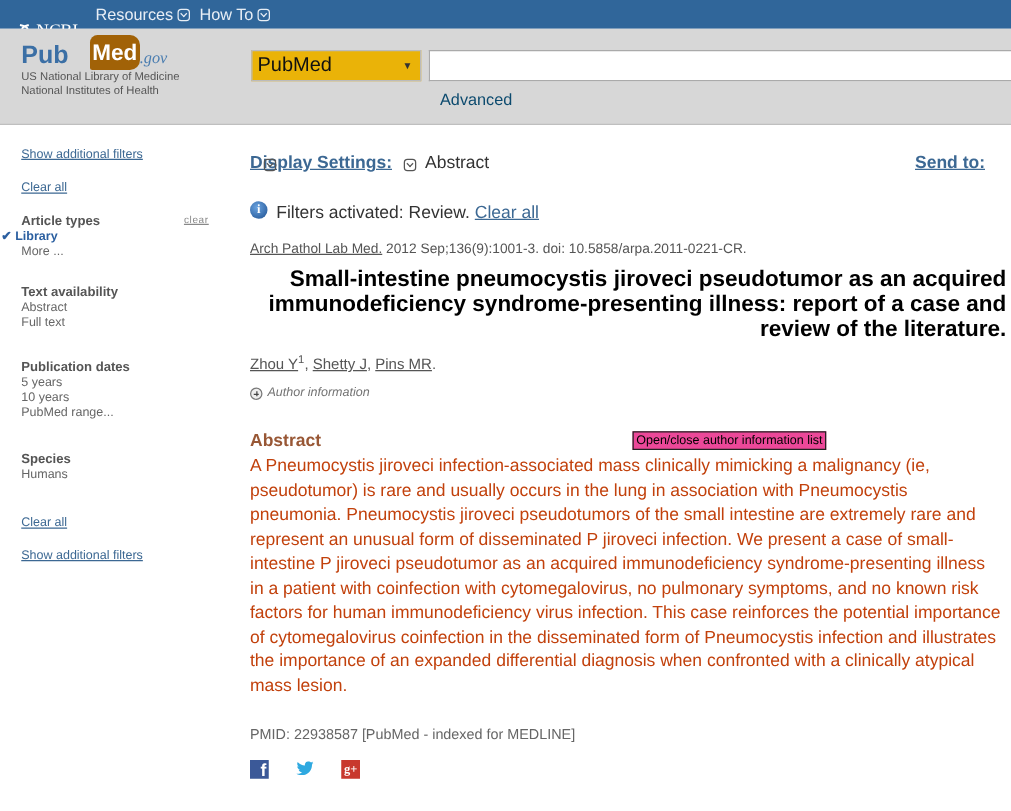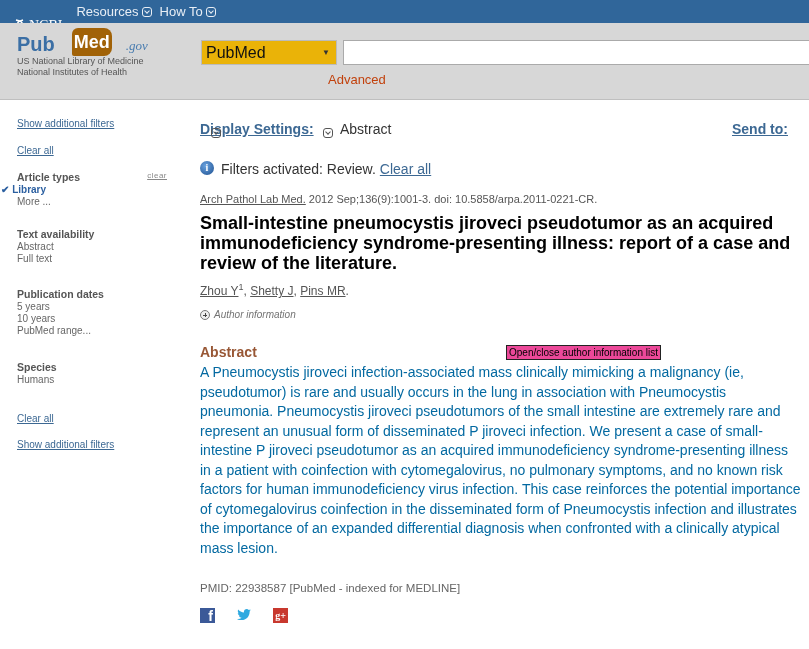--- a/index.html
+++ b/index.html
@@ -11,26 +11,26 @@
   .ncbi-logo svg { margin-right: 3px; }
   .ncbi-menu { display: flex; align-items: center; font-size: 13px; color: #e8eef5; margin-right: 8px; }
   .chev-box { display: inline-block; width: 10px; height: 10px; border: 1px solid #e8eef5; border-radius: 3px; margin-left: 3px; position: relative; }
   .chev-box::after { content: ""; position: absolute; left: 2px; top: 1px; width: 3px; height: 3px; border-right: 1px solid #e8eef5; border-bottom: 1px solid #e8eef5; transform: rotate(45deg); }
 
   
   .header { height: 77px; background: #d7d7d7; border-bottom: 1px solid #bfbfbf; position: relative; }
   .pubmed-logo { position: absolute; left: 17px; top: 9px; }
   .pubmed-wordmark { display: flex; align-items: flex-end; font-weight: bold; font-size: 20px; color: #3b6fa5; height: 24px; }
   .pubmed-wordmark .med { background: #a16207; color: #fff; border-radius: 6px 8px 8px 2px; padding: 4px 2px; margin-left: 17px; font-size: 18px; line-height: 20px; }
-  .pubmed-wordmark .gov { font-family: "Liberation Serif", serif; font-style: italic; font-weight: normal; color: #4a7db0; font-size: 13px; margin-left: 14px; margin-bottom: 2px; }
+  .pubmed-wordmark .gov { font-family: "Liberation Serif", serif; font-style: italic; font-weight: normal; color: #4a7db0; font-size: 13px; margin-left: 0; margin-bottom: 2px; }
   .nlm-line { font-size: 9px; color: #555; line-height: 11px; }
   .db-select { position: absolute; left: 201px; top: 17px; width: 136px; height: 25px; background: #eab308; border: 1px solid #bbb; font-size: 16px; color: #111; padding: 2px 4px; display: flex; align-items: center; justify-content: space-between; }
   .db-select .arrow { font-size: 8px; color: #333; margin-right: 2px; }
   .search-input { position: absolute; left: 343px; top: 17px; width: 470px; height: 25px; background: #fff; border: 1px solid #aaa; border-right: none; font-size: 14px; padding: 2px 6px; }
-  .advanced-link { position: absolute; left: 328px; top: 49px; font-size: 13px; color: #c2410c; text-decoration: none; text-align: center; }
+  .advanced-link { position: absolute; left: 352px; top: 49px; font-size: 13px; color: #0c4a6e; text-decoration: none; text-align: center; }
 
   
   .sidebar { position: absolute; left: 0; top: 101px; width: 185px; font-size: 10px; color: #666; }
   .side-link { display: block; position: absolute; left: 17px; font-size: 10px; color: #3c6893; text-decoration: underline; }
   .filter-group { position: absolute; left: 17px; width: 160px; }
   .filter-title { font-weight: bold; font-size: 10.5px; color: #555; line-height: 13px; }
   .filter-item { font-size: 10px; color: #666; line-height: 12px; }
   .filter-item.selected { color: #2b5fa0; font-weight: bold; margin-left: -16px; }
   .filter-clear { position: absolute; right: 10px; top: 0; font-size: 8px; color: #888; letter-spacing: 0.5px; }
 
@@ -44,32 +44,32 @@
   .chev-small { display: inline-block; width: 10px; height: 10px; border: 1px solid #555; border-radius: 3px; position: relative; }
   .chev-small::after { content: ""; position: absolute; left: 2px; top: 1px; width: 3px; height: 3px; border-right: 1px solid #555; border-bottom: 1px solid #555; transform: rotate(45deg); }
 
   .filters-msg { position: absolute; left: 0; top: 60px; font-size: 14px; color: #333; display: flex; align-items: center; }
   .info-icon { width: 14px; height: 14px; border-radius: 50%; background: radial-gradient(circle at 40% 35%, #6aa3e0, #1d4f8f); color: #fff; font-size: 10px; font-weight: bold; font-family: "Liberation Serif", serif; display: inline-flex; align-items: center; justify-content: center; margin-right: 7px; margin-top: -3px; }
   .filters-msg a { color: #3c6893; text-decoration: underline; margin-left: 4px; }
 
   .citation { position: absolute; left: 0; top: 92px; font-size: 11px; color: #555; }
   .citation a { color: #555; text-decoration: underline; }
 
-  .article-title { position: absolute; left: 0; top: 112px; width: 605px; font-size: 18px; font-weight: bold; color: #000; line-height: 20px; }
+  .article-title { position: absolute; left: 0; top: 112px; width: 605px; font-size: 18px; font-weight: bold; color: #000; line-height: 20px; text-align: right; }
   .authors { position: absolute; left: 0; top: 181px; font-size: 12px; color: #555; }
   .authors a { color: #555; text-decoration: underline; }
   .authors sup { font-size: 9px; }
   .author-info { position: absolute; left: 0; top: 208px; font-size: 10px; color: #737373; display: flex; align-items: center; font-style: italic; }
   .plus-icon { width: 10px; height: 10px; border-radius: 50%; border: 1px solid #777; background: #eee; position: relative; margin-right: 4px; }
   .plus-icon::before { content: ""; position: absolute; left: 2px; top: 4px; width: 4px; height: 1px; background: #444; }
   .plus-icon::after { content: ""; position: absolute; left: 4px; top: 2px; width: 1px; height: 4px; background: #444; }
 
   .abstract-heading { position: absolute; left: 0; top: 243px; font-size: 14px; font-weight: bold; color: #985735; }
   .tooltip { position: absolute; left: 306px; top: 244px; font-size: 10px; color: #000; background: #ec4899; border: 1px solid #222; padding: 0 2px; line-height: 13px; }
-  .abstract-text { position: absolute; left: 0; top: 262px; width: 602px; font-size: 14px; color: #0369a1; line-height: 19.5px; }
+  .abstract-text { position: absolute; left: 0; top: 262px; width: 602px; font-size: 14px; color: #c2410c; line-height: 19.5px; }
 
   .pmid { position: absolute; left: 0; top: 481px; font-size: 11.5px; color: #666; }
   .social { position: absolute; left: 0; top: 507px; display: flex; align-items: center; }
   .fb-icon { width: 15px; height: 15px; background: #3b5998; color: #fff; font-weight: bold; font-size: 14px; display: flex; align-items: flex-end; justify-content: flex-end; padding-right: 2px; line-height: 13px; margin-right: 22px; }
   .tw-icon { color: #2fa9e0; font-size: 13px; margin-right: 22px; }
   .gp-icon { width: 15px; height: 15px; background: #c8382e; color: #fff; font-size: 10px; font-weight: bold; display: flex; align-items: center; justify-content: center; font-family: "Liberation Serif", serif; }
 </style>
 </head>
 <body>
 

